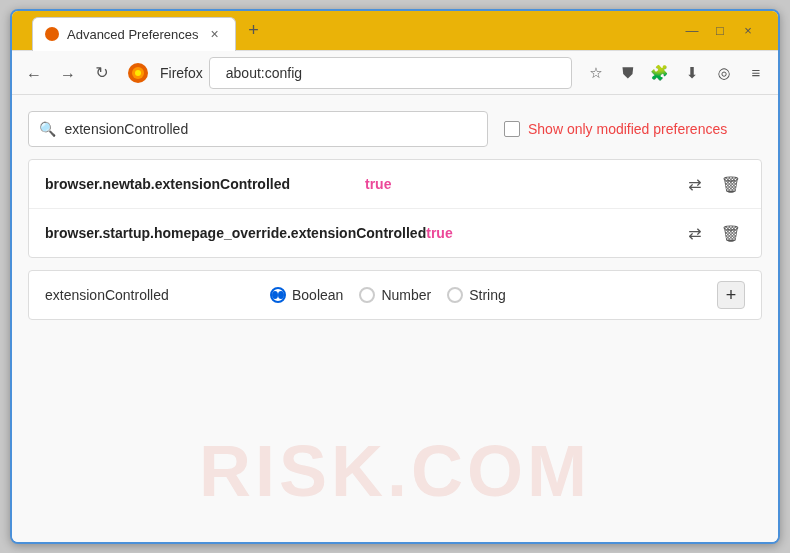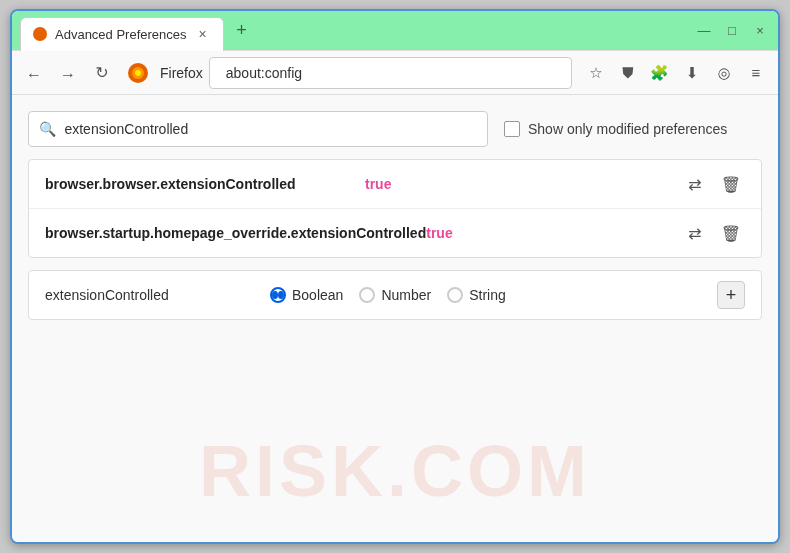--- a/index.html
+++ b/index.html
@@ -18,25 +18,25 @@
       background: #f5f5f5;
       border: 2px solid #4a90d9;
       border-radius: 8px;
       display: flex;
       flex-direction: column;
       overflow: hidden;
       box-shadow: 0 2px 10px rgba(0,0,0,0.3);
     }
     
     .title-bar {
-      background: #86efac;
+      background: #eab308;
       height: 40px;
       display: flex;
       align-items: center;
-      padding: 0 8px;
+      padding: 0 20px;
       border-bottom: 1px solid #ddd;
       gap: 4px;
     }
     .tab {
       background: #ffffff;
       border: 1px solid #ccc;
       border-bottom: none;
       border-radius: 6px 6px 0 0;
       padding: 6px 12px;
       display: flex;
@@ -203,21 +203,21 @@
       font-size: 14px;
       color: #333;
       flex: 1;
       background: transparent;
     }
     .checkbox-label {
       display: flex;
       align-items: center;
       gap: 8px;
       font-size: 14px;
-      color: #404040;
+      color: #ef4444;
       white-space: nowrap;
       text-align: center;
     }
     .checkbox-box {
       width: 16px;
       height: 16px;
       border: 1px solid #999;
       background: #fff;
       border-radius: 2px;
       flex-shrink: 0;
@@ -392,21 +392,21 @@
       </div>
       <label class="checkbox-label">
         <div class="checkbox-box"></div>
         <span>Show only modified preferences</span>
       </label>
     </div>
 
     <div class="results-table">
 
       <div class="result-row">
-        <span class="pref-name">browser.browser.extensionControlled</span>
+        <span class="pref-name">browser.newtab.extensionControlled</span>
         <span class="pref-value">true</span>
         <div class="row-actions">
           <div class="action-btn">⇄</div>
           <div class="action-btn">🗑</div>
         </div>
       </div>
 
       <div class="result-row">
         <div class="pref-name-multiline">
           <span style="font-weight:bold; font-size:14px; color:#222;">browser.startup.homepage_override.</span>

